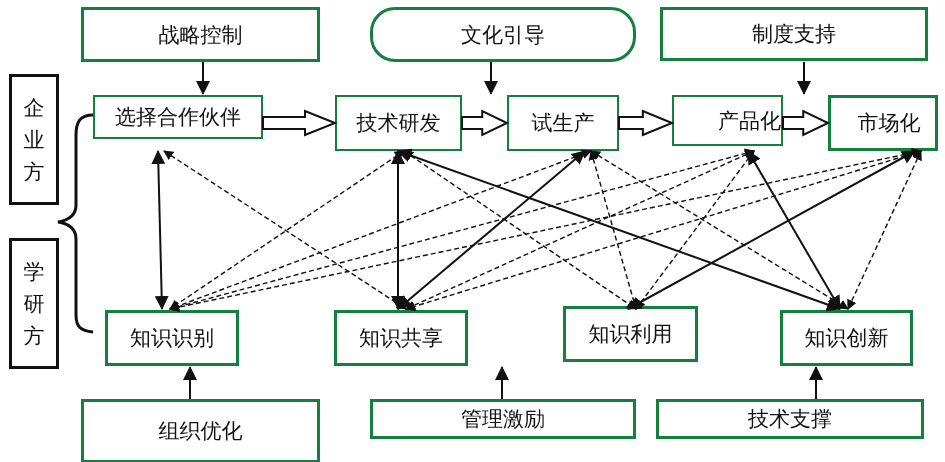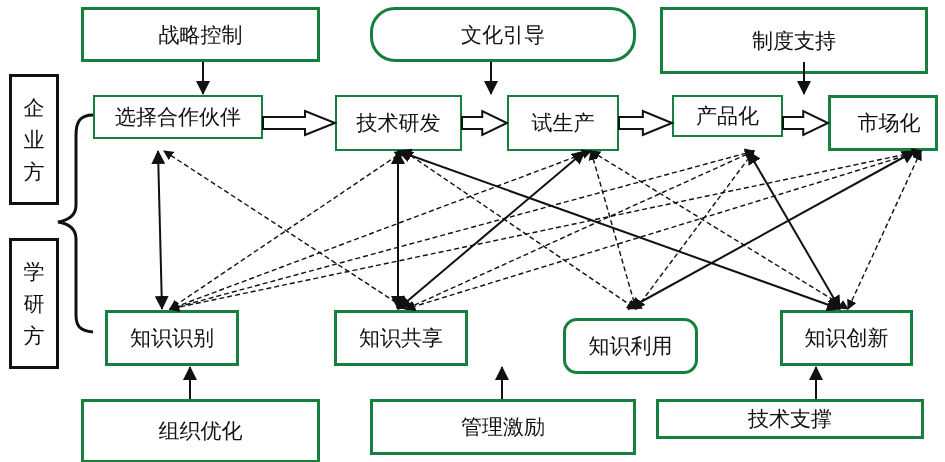--- a/index.html
+++ b/index.html
@@ -31,57 +31,57 @@
       <div>方</div>
     </span>
 </div>
 
 <div class="box" style="left:81px; top:7px; width:239px; height:55px;">
   <span>战略控制</span>
 </div>
 <div class="box" style="left:370px; top:7px; width:266px; height:55px;border-radius:25px;">
   <span>文化引导</span>
 </div>
-<div class="box" style="left:660px; top:7px; width:268px; height:67px;">
+<div class="box" style="left:660px; top:7px; width:268px; height:54px;">
   <span>制度支持</span>
 </div>
 
 <div class="box thin" style="left:93px; top:95px; width:170px; height:44px;">
   <span>选择合作伙伴</span>
 </div>
 <div class="box thin" style="left:335px; top:95px; width:127px; height:56px;">
   <span>技术研发</span>
 </div>
 <div class="box thin" style="left:507px; top:95px; width:112px; height:56px;">
   <span>试生产</span>
 </div>
-<div class="box thin" style="left:672px; top:95px; width:111px; height:42px;">
+<div class="box thin" style="left:672px; top:95px; width:111px; height:51px;justify-content:flex-end;">
   <span>产品化</span>
 </div>
 <div class="box thick" style="left:828px; top:95px; width:110px; height:56px;padding-left:12px;">
   <span>市场化</span>
 </div>
 
 <div class="box" style="left:105px; top:310px; width:134px; height:56px;">
   <span>知识识别</span>
 </div>
 <div class="box" style="left:334px; top:310px; width:134px; height:56px;">
   <span>知识共享</span>
 </div>
-<div class="box" style="left:563px; top:318px; width:135px; height:56px;border-radius:14px;">
+<div class="box" style="left:563px; top:306px; width:135px; height:56px;">
   <span>知识利用</span>
 </div>
 <div class="box" style="left:780px; top:310px; width:133px; height:56px;">
   <span>知识创新</span>
 </div>
 
 <div class="box" style="left:81px; top:399px; width:239px; height:64px;">
   <span>组织优化</span>
 </div>
-<div class="box" style="left:370px; top:399px; width:266px; height:56px;">
+<div class="box" style="left:370px; top:399px; width:266px; height:40px;">
   <span>管理激励</span>
 </div>
 <div class="box" style="left:656px; top:399px; width:268px; height:40px;">
   <span>技术支撑</span>
 </div>
 
 <svg id="links" width="945" height="462" viewBox="0 0 945 462">
   <defs>
     <marker id="ah" markerWidth="10" markerHeight="10" refX="9" refY="5" orient="auto" markerUnits="userSpaceOnUse">
       <path d="M0,0 L10,5 L0,10 z" fill="#111"></path>

